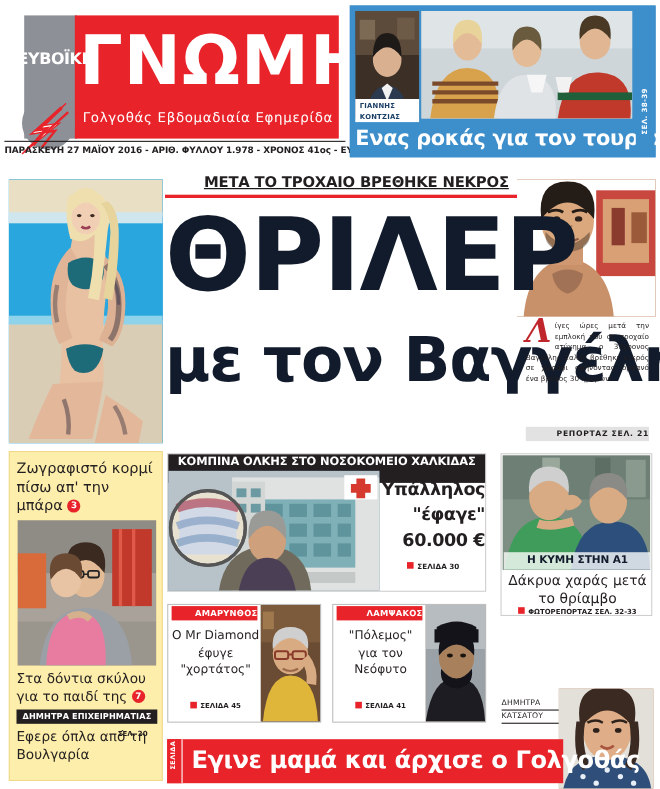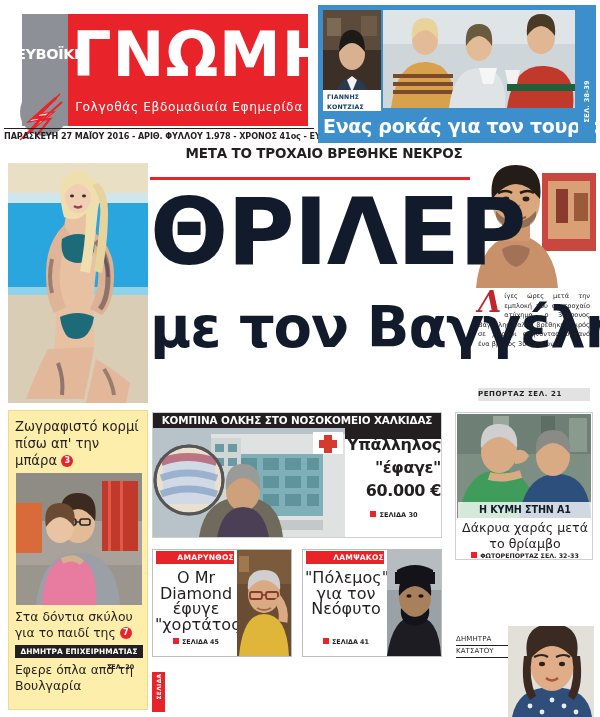--- a/index.html
+++ b/index.html
@@ -67,21 +67,21 @@
     white-space:nowrap; margin-top:25px; letter-spacing:0.3px;
   }
 
   
   .model-photo {
     position:absolute; left:8px; top:163px; width:140px; height:240px;
     overflow:hidden; background:#29a6dd;
   }
 
   
-  .kicker-wrap { position:absolute; left:150px; top:145px; width:348px; height:22px; }
+  .kicker-wrap { position:absolute; left:150px; top:158px; width:348px; height:22px;text-decoration:underline; }
   .kicker {
     font-size:13.5px; font-weight:bold; color:#231f20; text-align:center;
     letter-spacing:-0.2px; line-height:16px; white-space:nowrap;
   }
   .kicker-rule { position:absolute; left:150px; top:177px; width:348px; height:2.5px; background:#e8232a; }
 
   .mainphoto {
     position:absolute; left:470px; top:163px; width:126px; height:125px;
     overflow:hidden; background:#c08b6a;
   }
@@ -106,21 +106,21 @@
     font-family:"DejaVu Sans","Liberation Sans",sans-serif;
   }
   .lead .dropcap {
     float:left; font-family:"DejaVu Serif","Liberation Serif",serif;
     font-size:30px; line-height:24px; color:#c0272d; font-style:italic;
     font-weight:bold; margin:-2px 3px 0 0;
   }
   .lead-ref {
     position:absolute; left:478px; top:388px; width:112px; height:13px;
     background:#e2e2e2; color:#231f20; font-size:7px; font-weight:bold;
-    line-height:13px; text-align:left; letter-spacing:0.6px;
+    line-height:13px; text-align:right; letter-spacing:0.6px;
   }
 
   
   .ybar {
     position:absolute; left:8px; top:410px; width:140px; height:300px;
     background:#fdeeab; border:1px solid #f0d98c;
   }
   .ybar-h1 {
     position:absolute; left:6px; top:7px; width:128px;
     font-size:13.2px; line-height:17px; color:#231f20; font-weight:500;
@@ -181,21 +181,21 @@
           border:1px solid #bfbfbf; background:#fff; }
   .sbox.left { left:152px; }
   .sbox.right { left:302px; }
   .sbox-tag {
     position:absolute; left:3px; top:1px; width:78px; height:13px;
     background:#e8232a; color:#ffffff; font-size:7.6px; font-weight:bold;
     line-height:13px; text-align:right; letter-spacing:0.2px;
   }
   .sbox-txt {
     position:absolute; left:2px; top:20px; width:82px;
-    font-size:16px; line-height:15.5px; color:#231f20; text-align:center;
+    font-size:11px; line-height:15.5px; color:#231f20; text-align:center;
   }
   .sbox-ref {
     position:absolute; left:2px; top:88px; width:82px;
     font-size:6.4px; font-weight:bold; color:#231f20; text-align:center;
   }
   .sbox-photo {
     position:absolute; right:0; top:0; width:54px; height:106px;
     overflow:hidden; background:#6d6257;
   }
 
@@ -594,17 +594,20 @@
       <path d="M16 30 q-4 30 6 44 l6 -4 q-8 -18 -4 -40z" fill="#3a2a22"></path>
       <path d="M72 30 q4 30 -6 44 l-6 -4 q8 -18 4 -40z" fill="#3a2a22"></path>
       <ellipse cx="34" cy="38" rx="3" ry="2.2" fill="#2b211a"></ellipse>
       <ellipse cx="54" cy="38" rx="3" ry="2.2" fill="#2b211a"></ellipse>
       <path d="M26 31 q8 -4 14 0" stroke="#2e231c" stroke-width="2.2" fill="none"></path>
       <path d="M48 31 q8 -4 14 0" stroke="#2e231c" stroke-width="2.2" fill="none"></path>
       <path d="M38 52 q6 5 12 0" stroke="#a9543f" stroke-width="2.4" fill="none"></path>
     </svg>
   </div>
 
+  <div class="banner">
+    <div class="banner-txt">Εγινε μαμά και άρχισε ο Γολγοθάς</div>
+  </div>
   <div class="banner-tab">
     <span>ΣΕΛΙΔΑ 9</span>
   </div>
 
 </div>
 
 </body></html>

